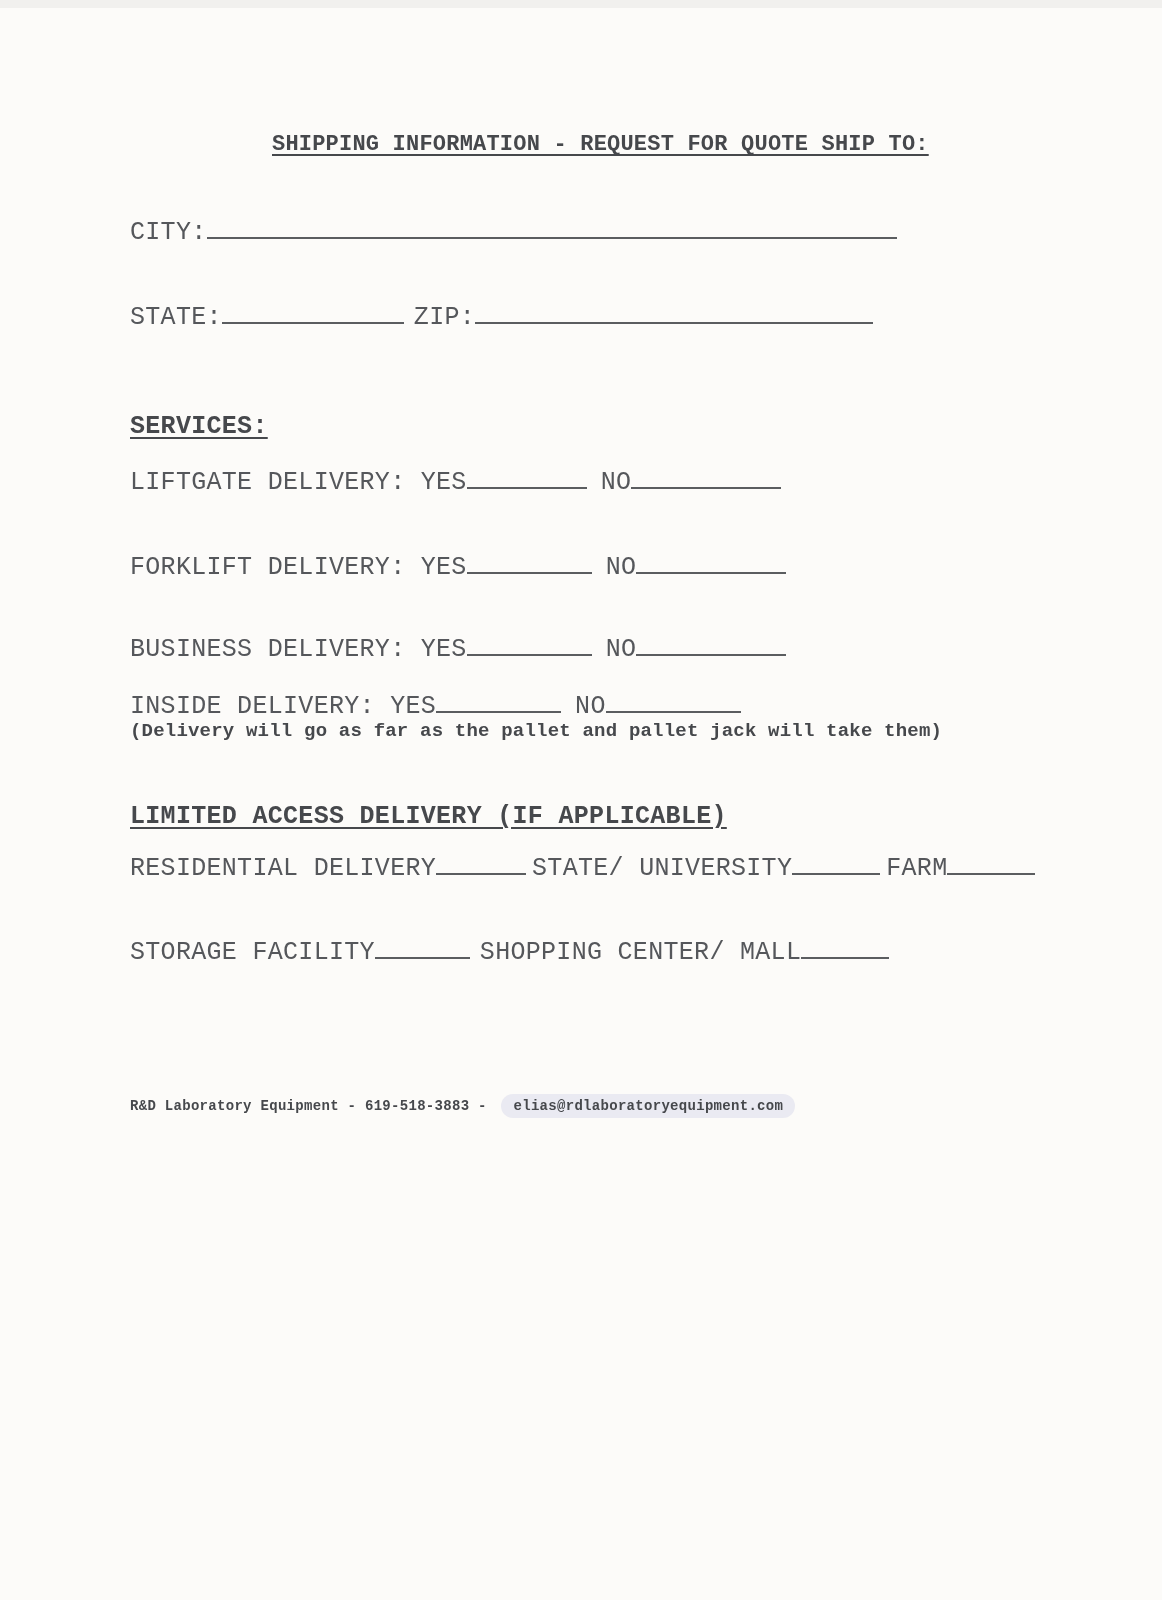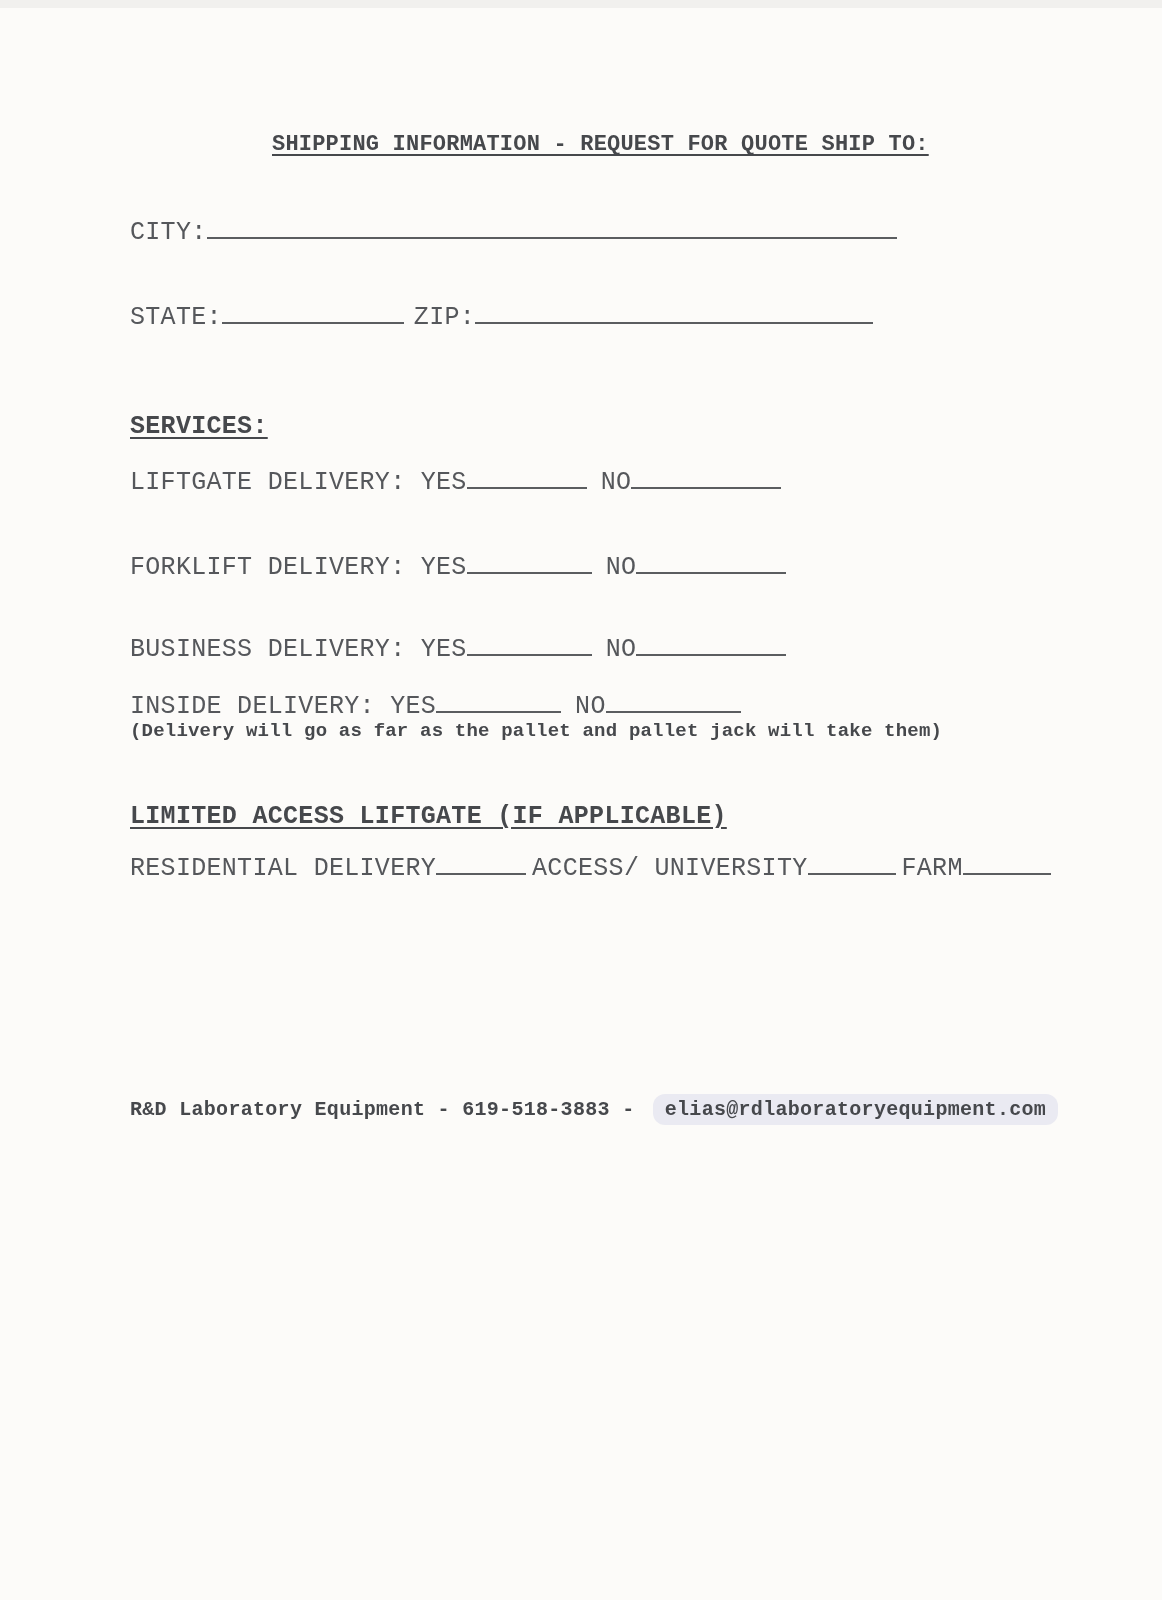--- a/index.html
+++ b/index.html
@@ -54,21 +54,21 @@
   .zip-label { margin-left: 10px; }
   .gap-sm { margin-left: 6px; }
   .gap-md { margin-left: 10px; }
   .note {
     font-size: 19px;
     font-weight: bold;
     color: var(--heading-text);
     letter-spacing: 0.2px;
   }
   .footer-row {
-    font-size: 20px;
+    font-size: 14px;
     font-weight: bold;
     color: var(--heading-text);
   }
   .email-pill {
     background: var(--email-highlight);
     border-radius: 12px;
     padding: 4px 12px;
     margin-left: 6px;
   }
 </style>
@@ -104,26 +104,29 @@
     <span>YES</span><span class="blank" style="width:125px;"></span><span class="no-label">NO</span><span class="blank" style="width:150px;"></span>
   </div>
 
   <div class="row" style="top:684px;">
     <span>INSIDE DELIVERY:</span>
     <span>YES</span><span class="blank" style="width:125px;"></span><span class="no-label">NO</span><span class="blank" style="width:135px;"></span>
   </div>
 
   <div class="row note" style="top:712px;">(Delivery will go as far as the pallet and pallet jack will take them)</div>
 
-  <div class="row section-heading" style="top:794px;">LIMITED ACCESS LIFTGATE (IF APPLICABLE)</div>
+  <div class="row section-heading" style="top:794px;">LIMITED ACCESS DELIVERY (IF APPLICABLE)</div>
 
   <div class="row" style="top:846px;">
-    <span>RESIDENTIAL DELIVERY</span><span class="blank" style="width:90px;"></span><span class="gap-sm">ACCESS/ UNIVERSITY</span><span class="blank" style="width:88px;"></span><span class="gap-sm">FARM</span><span class="blank" style="width:88px;"></span>
+    <span>RESIDENTIAL DELIVERY</span><span class="blank" style="width:90px;"></span><span class="gap-sm">STATE/ UNIVERSITY</span><span class="blank" style="width:88px;"></span><span class="gap-sm">FARM</span><span class="blank" style="width:88px;"></span>
   </div>
 
+  <div class="row" style="top:930px;">
+    <span>STORAGE FACILITY</span><span class="blank" style="width:95px;"></span><span class="gap-md">SHOPPING CENTER/ MALL</span><span class="blank" style="width:88px;"></span>
+  </div>
 
 
   <div class="row footer-row" style="top:1090px;">
     <span>R&amp;D Laboratory Equipment</span>
     <span>-</span>
     <span>619-518-3883</span>
     <span>-</span>
     <span class="email-pill">elias@rdlaboratoryequipment.com</span>
   </div>
 

